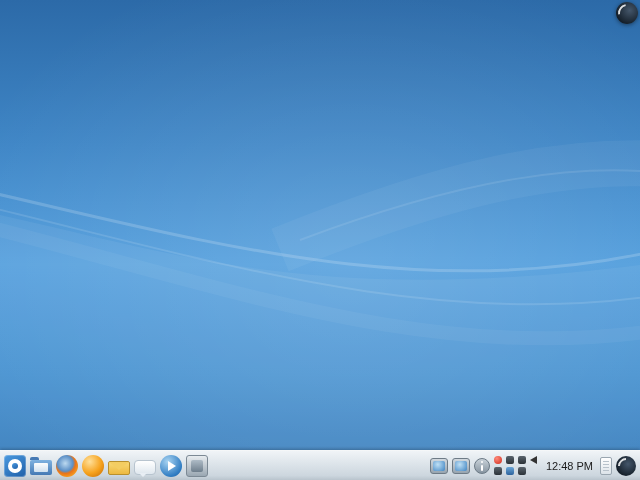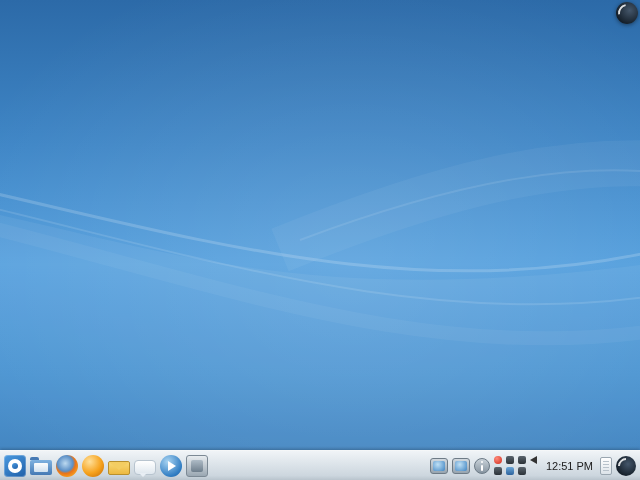--- a/index.html
+++ b/index.html
@@ -137,20 +137,20 @@
       <div class="status-cluster">
         <div class="mini red"></div>
         <div class="mini dark"></div>
         <div class="mini dark"></div>
         <div class="mini speaker"></div>
         <div class="mini dark"></div>
         <div class="mini blue"></div>
         <div class="mini dark"></div>
       </div>
 
-      <div class="clock">12:51 PM</div>
+      <div class="clock">12:48 PM</div>
 
       <div class="tray-clipboard"></div>
       <div class="panel-cashew"></div>
     </div>
 
   </div>
 </div>
 
 </body></html>

